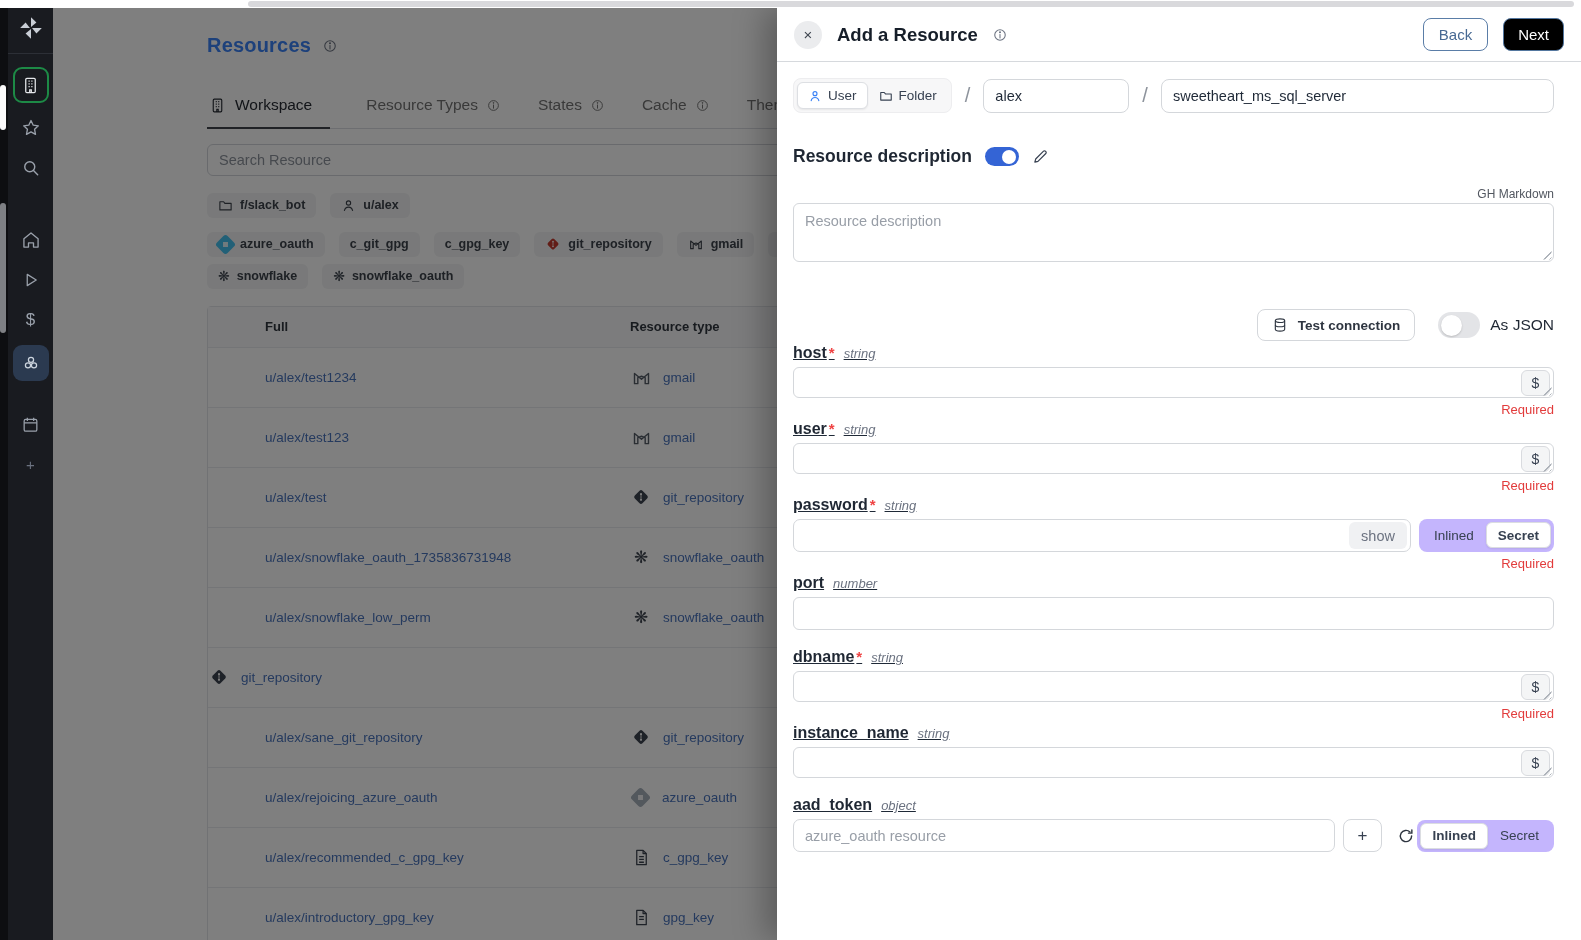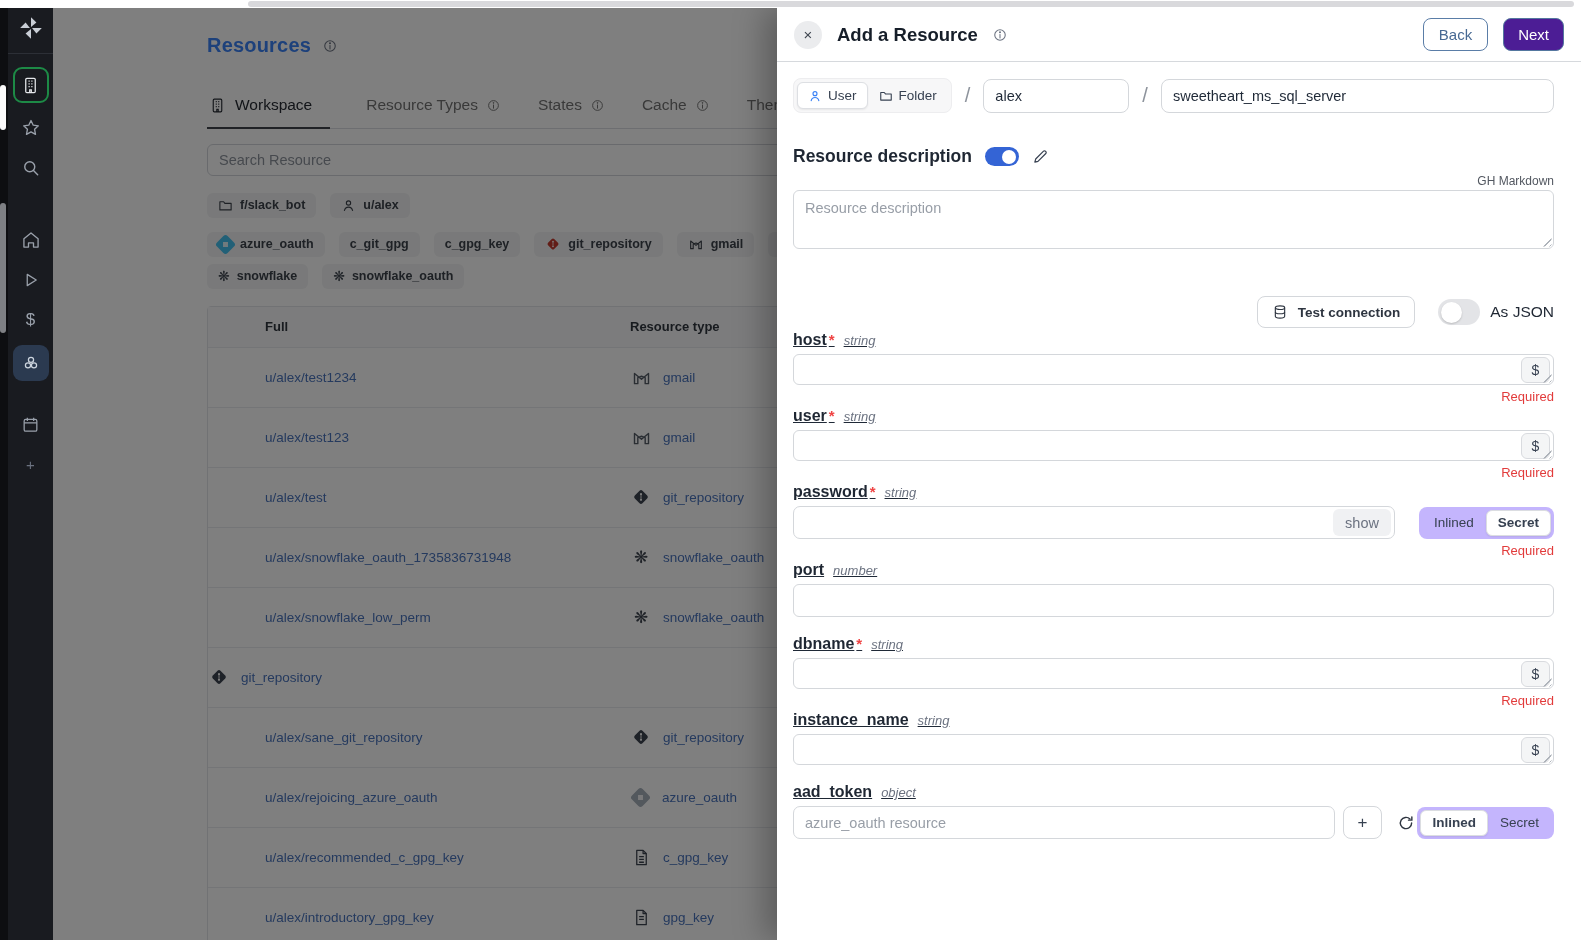--- a/index.html
+++ b/index.html
@@ -71,21 +71,21 @@
   
   .drawer { position:absolute; left:777px; top:8px; width:804px; bottom:0; background:#fff; z-index:20;
             box-shadow:-12px 0 30px rgba(0,0,0,.28); }
   .dr-header { height:54px; display:flex; align-items:center; gap:15px; padding:0 17px; border-bottom:1px solid #d6d9dd; }
   .close-btn { width:28px; height:28px; border-radius:50%; background:#ebecee; border:none; color:#3f4650; font-size:15px;
                display:flex; align-items:center; justify-content:center; cursor:pointer; }
   .dr-title { font-size:18.5px; font-weight:700; color:#161e29; }
   .spacer { flex:1; }
   .btn-back { height:33px; padding:0 15px; background:#fff; border:1px solid #5a7da7; color:#476993; border-radius:8px;
               font-size:15px; font-family:inherit; cursor:pointer; }
-  .btn-next { height:33px; padding:0 14px; background:#4c1d95; border:1px solid #54779f; color:#fff; border-radius:8px;
+  .btn-next { height:33px; padding:0 14px; background:#000000; border:1px solid #54779f; color:#fff; border-radius:8px;
               font-size:15px; font-family:inherit; cursor:pointer; }
   .dr-body { padding:16px 27px 0 16px; }
 
   .path-row { display:flex; align-items:center; gap:13px; }
   .kind-toggle { display:flex; background:#f7f7f8; border:1px solid #ededef; border-radius:8px; padding:3px; }
   .kind-opt { height:27px; padding:0 10px; display:flex; align-items:center; gap:6px; font-size:13.5px; color:#374151;
               border-radius:6px; cursor:pointer; border:1px solid transparent; }
   .kind-opt.sel { background:#fff; border:1px solid #dddfe3; box-shadow:0 1px 2px rgba(0,0,0,.07); }
   .slash { font-size:20px; color:#8d939c; font-weight:300; }
   .txt-input { height:34px; border:1px solid #d4d7db; border-radius:8px; padding:0 11px; font-size:14.5px; font-family:inherit; color:#1f2937; }
@@ -96,21 +96,21 @@
   .fullpath-label { background:#f5f6f7; padding:0 10px; font-size:13px; font-weight:700; color:#3b424c; display:flex; align-items:center; }
   .fullpath-value { border-left:1px solid #e3e5e9; padding:0 12px; font-family:"DejaVu Sans Mono", monospace; font-size:12.5px;
                     color:#3b424c; display:flex; align-items:center; }
 
   .desc-head { margin-top:33px; display:flex; align-items:center; gap:13px; }
   .desc-title { font-size:17.5px; font-weight:700; color:#1f2733; }
   .tog { position:relative; border-radius:11px; cursor:pointer; }
   .tog-on { width:34px; height:19px; background:#3464d5; }
   .tog-on .knob { position:absolute; right:2.5px; top:2.5px; width:14px; height:14px; border-radius:50%; background:#fff; }
   .pencil { color:#374151; display:inline-flex; cursor:pointer; }
-  .gh-md { margin-top:7px; text-align:right; font-size:12px; color:#525760; }
+  .gh-md { margin-top:20px; text-align:right; font-size:12px; color:#525760; }
   .ta-wrap { position:relative; }
   .ta-wrap::after { content:""; position:absolute; right:2.5px; bottom:2.5px; width:10px; height:10px;
         background:repeating-linear-gradient(135deg, #aeb3ba 0 1.3px, transparent 1.3px 3.8px);
         clip-path:polygon(100% 0, 100% 100%, 0 100%); }
   .desc-ta { margin-top:2px; width:100%; height:59px; border:1px solid #d4d7db; border-radius:6px; padding:9px 11px;
              font-size:14.5px; font-family:inherit; resize:none; display:block; }
   textarea::placeholder, input::placeholder { color:#989ea7; }
 
   .action-row { margin-top:47px; display:flex; justify-content:flex-end; align-items:center; gap:23px; }
   .test-btn { height:32px; padding:0 14px; background:#fff; border:1px solid #d4d7db; border-radius:8px; display:flex;
@@ -126,21 +126,21 @@
   .f-star { color:#ef4444; font-size:15px; font-weight:700; }
   .f-type { font-size:13px; font-style:italic; color:#6b7280; }
   .f-tawrap { position:relative; margin-top:5px; }
   .f-ta { width:100%; height:31px; border:1px solid #d4d7db; border-radius:6px; background:#fff; resize:none; display:block;
           padding:5px 40px 5px 10px; font-size:14px; font-family:inherit; }
   .dollar { position:absolute; top:3px; right:4px; width:29px; height:26px; background:#f4f5f6; border:1px solid #d9dbdf;
             border-radius:6px; font-size:14px; color:#374151; display:flex; align-items:center; justify-content:center; cursor:pointer; }
   .req { margin-top:4px; text-align:right; font-size:13px; color:#e23b3b; }
   .f-input { width:100%; height:33px; border:1px solid #d4d7db; border-radius:6px; padding:0 10px; font-size:14.5px;
              font-family:inherit; display:block; }
-  .pw-row { display:flex; align-items:center; gap:24px; margin-top:5px; }
+  .pw-row { display:flex; gap:8px; margin-top:5px; }
   .pw-wrap { position:relative; flex:1; }
   .pw-input { width:100%; height:33px; border:1px solid #d4d7db; border-radius:7px; padding:0 70px 0 10px; font-size:14.5px; font-family:inherit; }
   .show-chip { position:absolute; right:4px; top:3px; height:27px; padding:0 12px; background:#f0f1f3; border:none; border-radius:6px;
                font-size:14.5px; color:#6b7280; display:flex; align-items:center; font-family:inherit; cursor:pointer; }
   .seg { display:flex; background:#c4b5fd; border-radius:8px; padding:3px; }
   .seg-opt { height:26px; padding:0 11px; display:flex; align-items:center; font-size:13.5px; color:#374151; border-radius:6px;
              border:1px solid transparent; cursor:pointer; }
   .seg-opt.sel { background:#fff; border:1px solid #dbdde1; box-shadow:0 1px 2px rgba(0,0,0,.08); font-weight:700; }
   .aad-row { display:flex; align-items:center; margin-top:5px; }
   .aad-input { width:553px; height:33px; border:1px solid #d4d7db; border-radius:7px; padding:0 11px; font-size:14.5px; font-family:inherit; }

